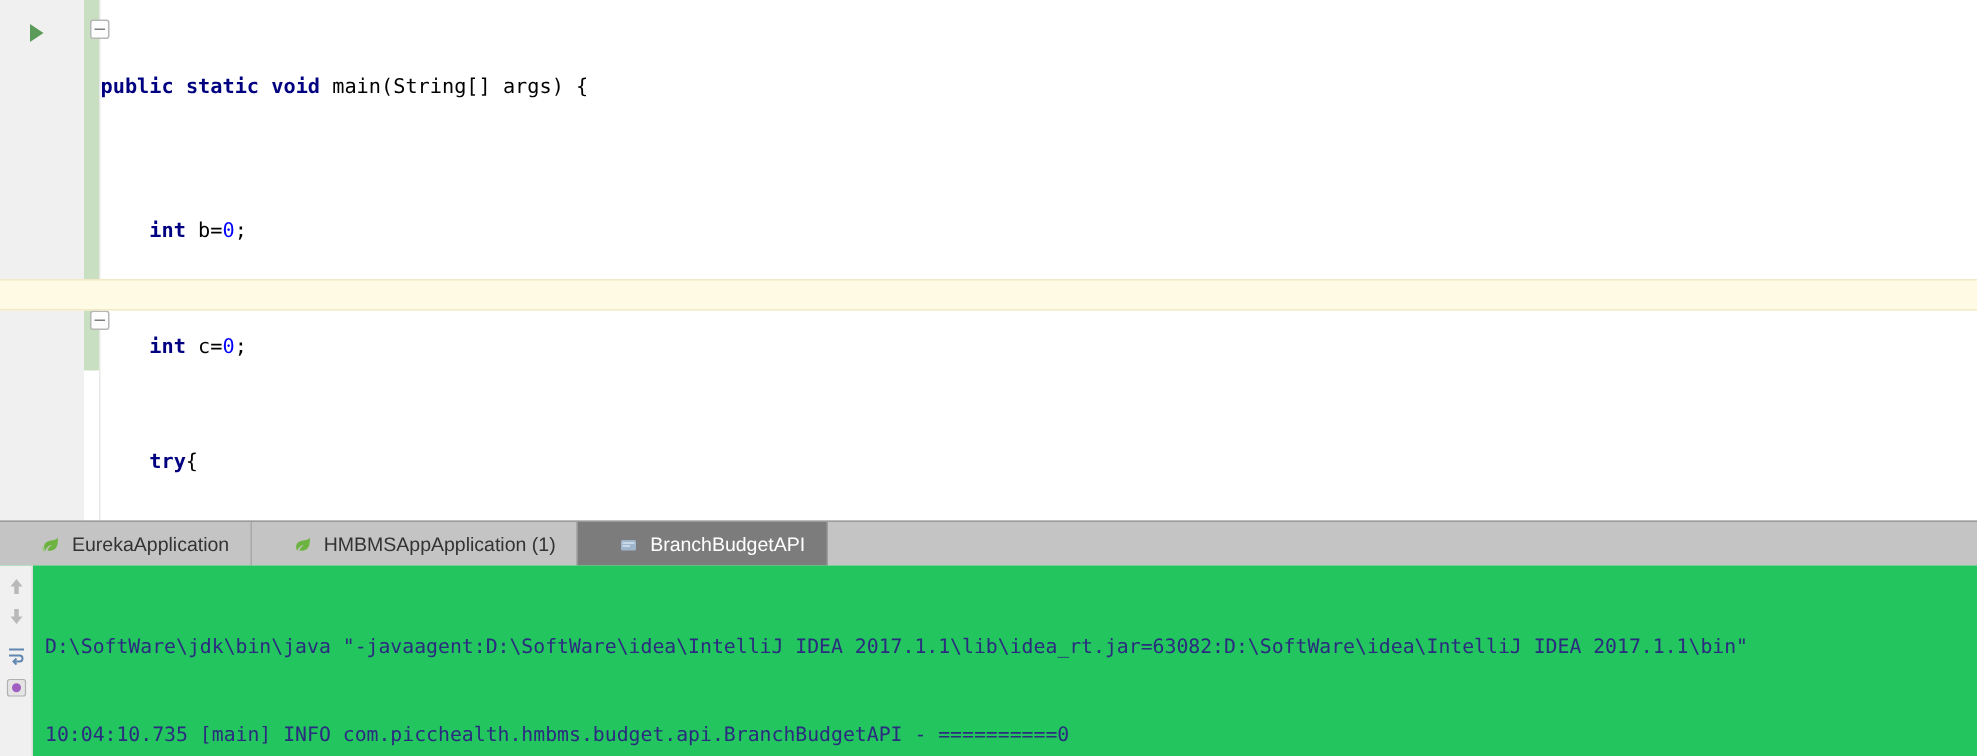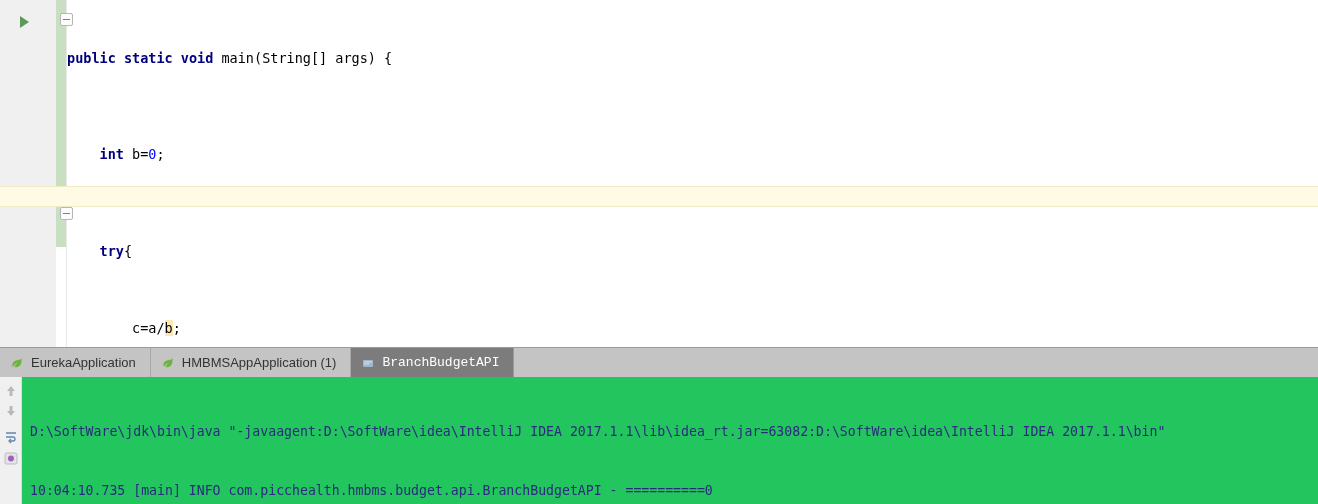--- a/index.html
+++ b/index.html
@@ -117,32 +117,31 @@
     background: #c4c4c4;
     border-top: 1px solid #9a9a9a;
     display: flex;
     align-items: stretch;
   }
 
   .tab {
     display: flex;
     align-items: center;
     gap: 7px;
-    padding: 0 14px 0 10px;
+    padding: 0 14px 0 27px;
     background: #c4c4c4;
     color: #333333;
     font-size: 13px;
     border-right: 1px solid #a8a8a8;
     white-space: nowrap;
   }
   .tab.active {
     background: #7c7c7c;
     color: #ffffff;
     border-right: 1px solid #9a9a9a;
-    font-family: Liberation Mono, monospace;
   }
 
   .tab-icon {
     position: relative;
     width: 14px; height: 14px;
     flex: 0 0 14px;
   }
 
   .tabbar-filler {
     flex: 1 1 auto;
@@ -206,20 +205,21 @@
     <div class="fold f2"></div>
 
     <div class="current-line-hl"></div>
 
     <div class="code-lines">
       <div class="ln"><span class="kw">public</span><span class="plain"> </span><span class="kw">static</span><span class="plain"> </span><span class="kw">void</span><span class="plain"> main(String[] args) {</span></div>
 
 
       <div class="ln"><span class="plain">    </span><span class="kw">int</span><span class="plain"> b=</span><span class="num">0</span><span class="plain">;</span></div>
 
+      <div class="ln"><span class="plain">    </span><span class="kw">int</span><span class="plain"> c=</span><span class="num">0</span><span class="plain">;</span></div>
 
       <div class="ln"><span class="plain">    </span><span class="kw">try</span><span class="plain">{</span></div>
 
       <div class="ln"><span class="plain">        </span><span class="plain">c=a/</span><span class="plain hl-b">b</span><span class="plain">;</span></div>
 
       
 
       
 
       

